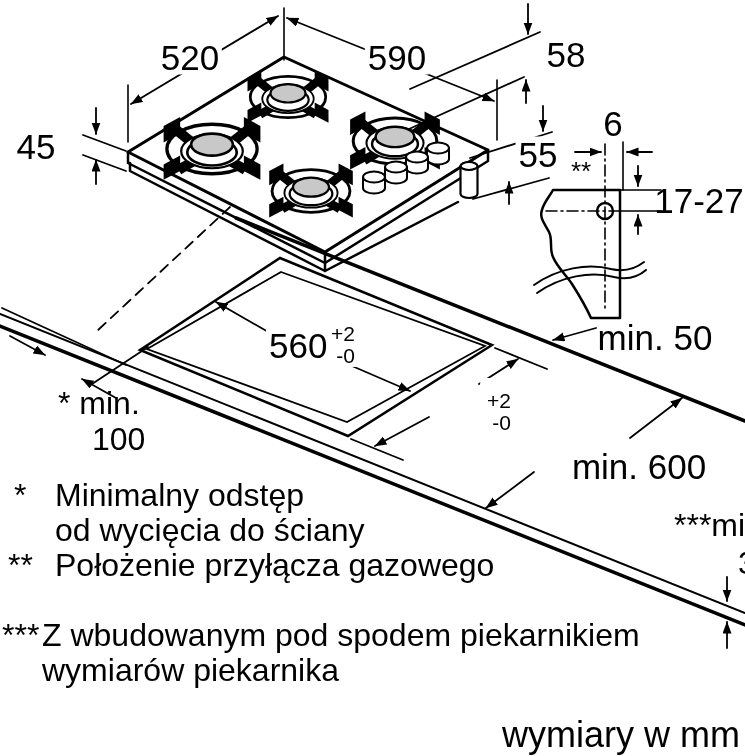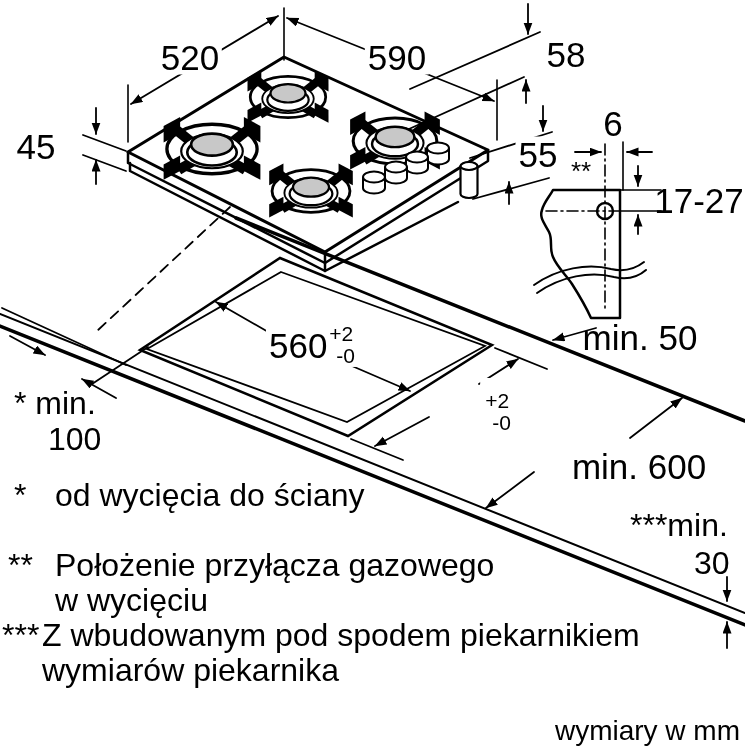--- a/index.html
+++ b/index.html
@@ -3,27 +3,27 @@
 <meta charset="utf-8">
 <style>
   html,body{margin:0;padding:0;background:#fff;}
   #stage{position:relative;width:745px;height:756px;background:#fff;overflow:hidden;
          font-family:"Liberation Sans","DejaVu Sans",sans-serif;color:#000;}
   #art{position:absolute;left:0;top:0;}
   .lbl{position:absolute;font-size:35px;line-height:1;white-space:nowrap;
        background:#fff;padding:0 3px;transform:translate(-50%,-50%);}
   .lbl.nobg{background:transparent;}
   .lbl.small{font-size:26px;}
-  .tolwrap{display:inline-flex;align-items:center;}
+  .tolwrap{display:inline-flex;align-items:center;text-align:right;}
   .tol{display:inline-flex;flex-direction:column;font-size:21px;line-height:1.05;margin-left:2px;}
   .tol .b{padding-left:7px;}
   .fn-marker{position:absolute;font-size:32px;line-height:35px;white-space:nowrap;}
   .fn-text{position:absolute;font-size:32px;line-height:35px;white-space:nowrap;}
-  .corner{position:absolute;font-size:32px;line-height:35px;white-space:nowrap;}
-  .units{position:absolute;font-size:28px;line-height:1;white-space:nowrap;}
+  .corner{position:absolute;font-size:32px;line-height:35px;white-space:nowrap;margin-left:44px;}
+  .units{position:absolute;font-size:36px;line-height:1;white-space:nowrap;}
   svg *{vector-effect:none;}
 </style>
 </head>
 <body>
 
 <div id="stage">
 
   <svg id="art" width="745" height="756" viewBox="0 0 745 756">
     <defs>
       <marker id="ah" markerWidth="13" markerHeight="10" refX="11.5" refY="4.5" orient="auto-start-reverse" markerUnits="userSpaceOnUse">
@@ -165,21 +165,21 @@
   </svg>
 
   <div class="lbl" style="left:190px;top:57px">520</div>
   <div class="lbl" style="left:397px;top:57px">590</div>
   <div class="lbl" style="left:566px;top:54px">58</div>
   <div class="lbl" style="left:36px;top:146px">45</div>
   <div class="lbl" style="left:538px;top:154px">55</div>
   <div class="lbl nobg" style="left:613px;top:123px">6</div>
   <div class="lbl nobg small" style="left:581px;top:171px">**</div>
   <div class="lbl nobg" style="left:699px;top:200px">17-27</div>
-  <div class="lbl nobg" style="left:640px;top:337px">min. 50</div>
+  <div class="lbl nobg" style="left:655px;top:337px">min. 50</div>
 
   <div class="lbl" style="left:312px;top:345px">
     <span class="tolwrap">
       <span>560</span>
       <span class="tol">
         <span>+2</span>
         <span class="b">-0</span>
       </span>
     </span>
   </div>
@@ -196,27 +196,27 @@
   <div class="lbl nobg" style="left:639px;top:466px">min. 600</div>
 
   <div class="corner" style="left:14px;top:386px">* min.</div>
   <div class="corner" style="left:48px;top:422px">100</div>
 
   <div class="corner" style="left:630px;top:508px">***min.</div>
   <div class="corner" style="left:694px;top:546px">30</div>
 
   <div class="fn-marker" style="left:14px;top:478px">*</div>
   <div class="fn-text" style="left:55px;top:478px">
+    <div>Minimalny odstęp</div>
     <div>od wycięcia do ściany</div>
   </div>
 
   <div class="fn-marker" style="left:8px;top:548px">**</div>
   <div class="fn-text" style="left:55px;top:548px">
     <div>Położenie przyłącza gazowego</div>
-    <div>w wycięciu</div>
   </div>
 
   <div class="fn-marker" style="left:2px;top:618px">***</div>
   <div class="fn-text" style="left:42px;top:618px">
     <div>Z wbudowanym pod spodem piekarnikiem</div>
     <div>wymiarów piekarnika</div>
   </div>
 
   <div class="units" style="right:5px;top:717px">wymiary w mm</div>
 

